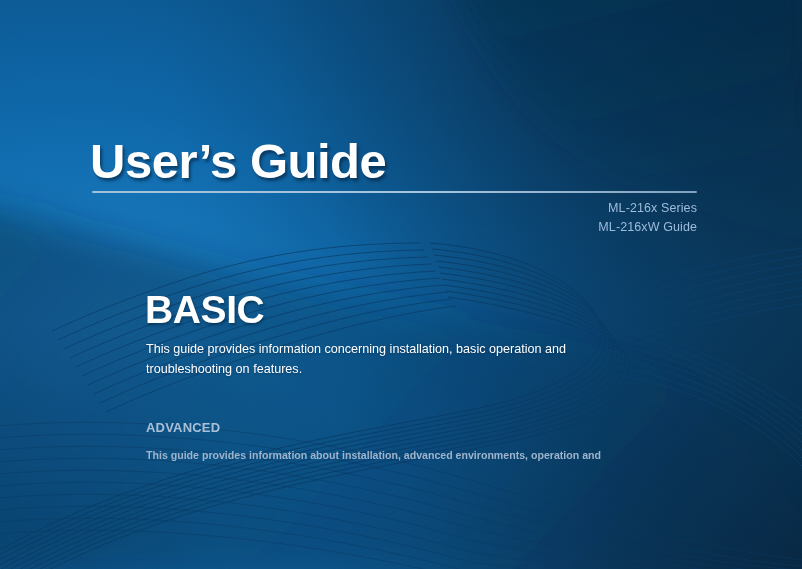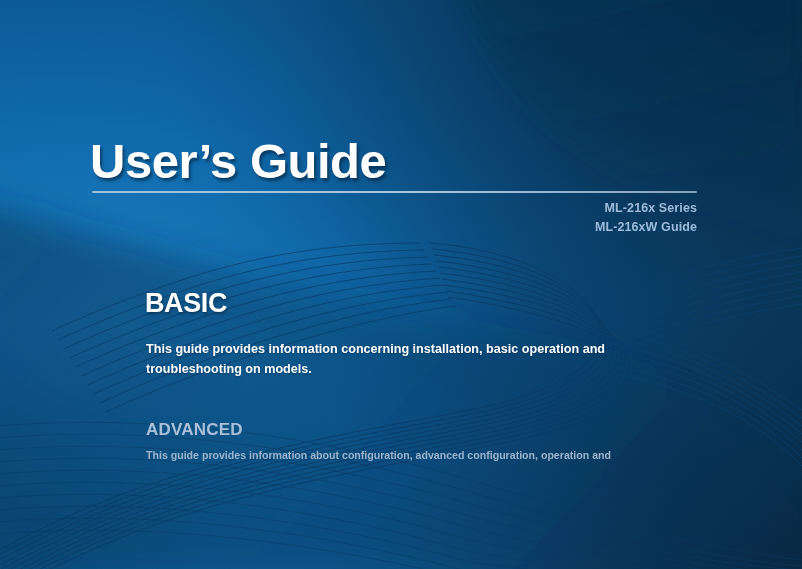--- a/index.html
+++ b/index.html
@@ -114,51 +114,51 @@
   }
   .series {
     position: absolute;
     right: 105px;
     top: 199px;
     text-align: right;
     line-height: 19px;
   }
   .series div {
     font-size: 12.5px;
-    font-weight: bold;
+    font-weight: normal;
     color: #9dbcdb;
     letter-spacing: 0.1px;
     white-space: nowrap;
   }
   .basic-head {
     position: absolute;
     left: 145px;
     top: 288px;
-    font-size: 27px;
+    font-size: 39px;
     font-weight: bold;
     color: #ffffff;
     letter-spacing: -0.4px;
     text-shadow: 1px 2px 3px rgba(3,26,48,0.45);
   }
   .basic-body {
     position: absolute;
     left: 146px;
     top: 340px;
     width: 470px;
     font-size: 12.6px;
-    font-weight: bold;
+    font-weight: normal;
     color: #ffffff;
     line-height: 19.5px;
     text-shadow: 0 1px 2px rgba(3,26,48,0.35);
   }
   .adv-head {
     position: absolute;
     left: 146px;
     top: 420px;
-    font-size: 17px;
+    font-size: 13px;
     font-weight: bold;
     color: #a9c0d8;
     letter-spacing: 0.2px;
   }
   .adv-body {
     position: absolute;
     left: 146px;
     top: 447px;
     width: 470px;
     font-size: 10.6px;
@@ -276,23 +276,23 @@
 
     <div class="series">
       <div>ML-216x Series</div>
       <div>ML-216xW Guide</div>
     </div>
 
     <div class="basic-head">BASIC</div>
 
     <div class="basic-body">
       <div>This guide provides information concerning installation, basic operation and</div>
-      <div>troubleshooting on models.</div>
+      <div>troubleshooting on features.</div>
     </div>
 
     <div class="adv-head">ADVANCED</div>
 
     <div class="adv-body">
-      <div>This guide provides information about configuration, advanced configuration, operation and</div>
+      <div>This guide provides information about installation, advanced environments, operation and</div>
     </div>
 
   </div>
 </div>
 
 </body></html>

